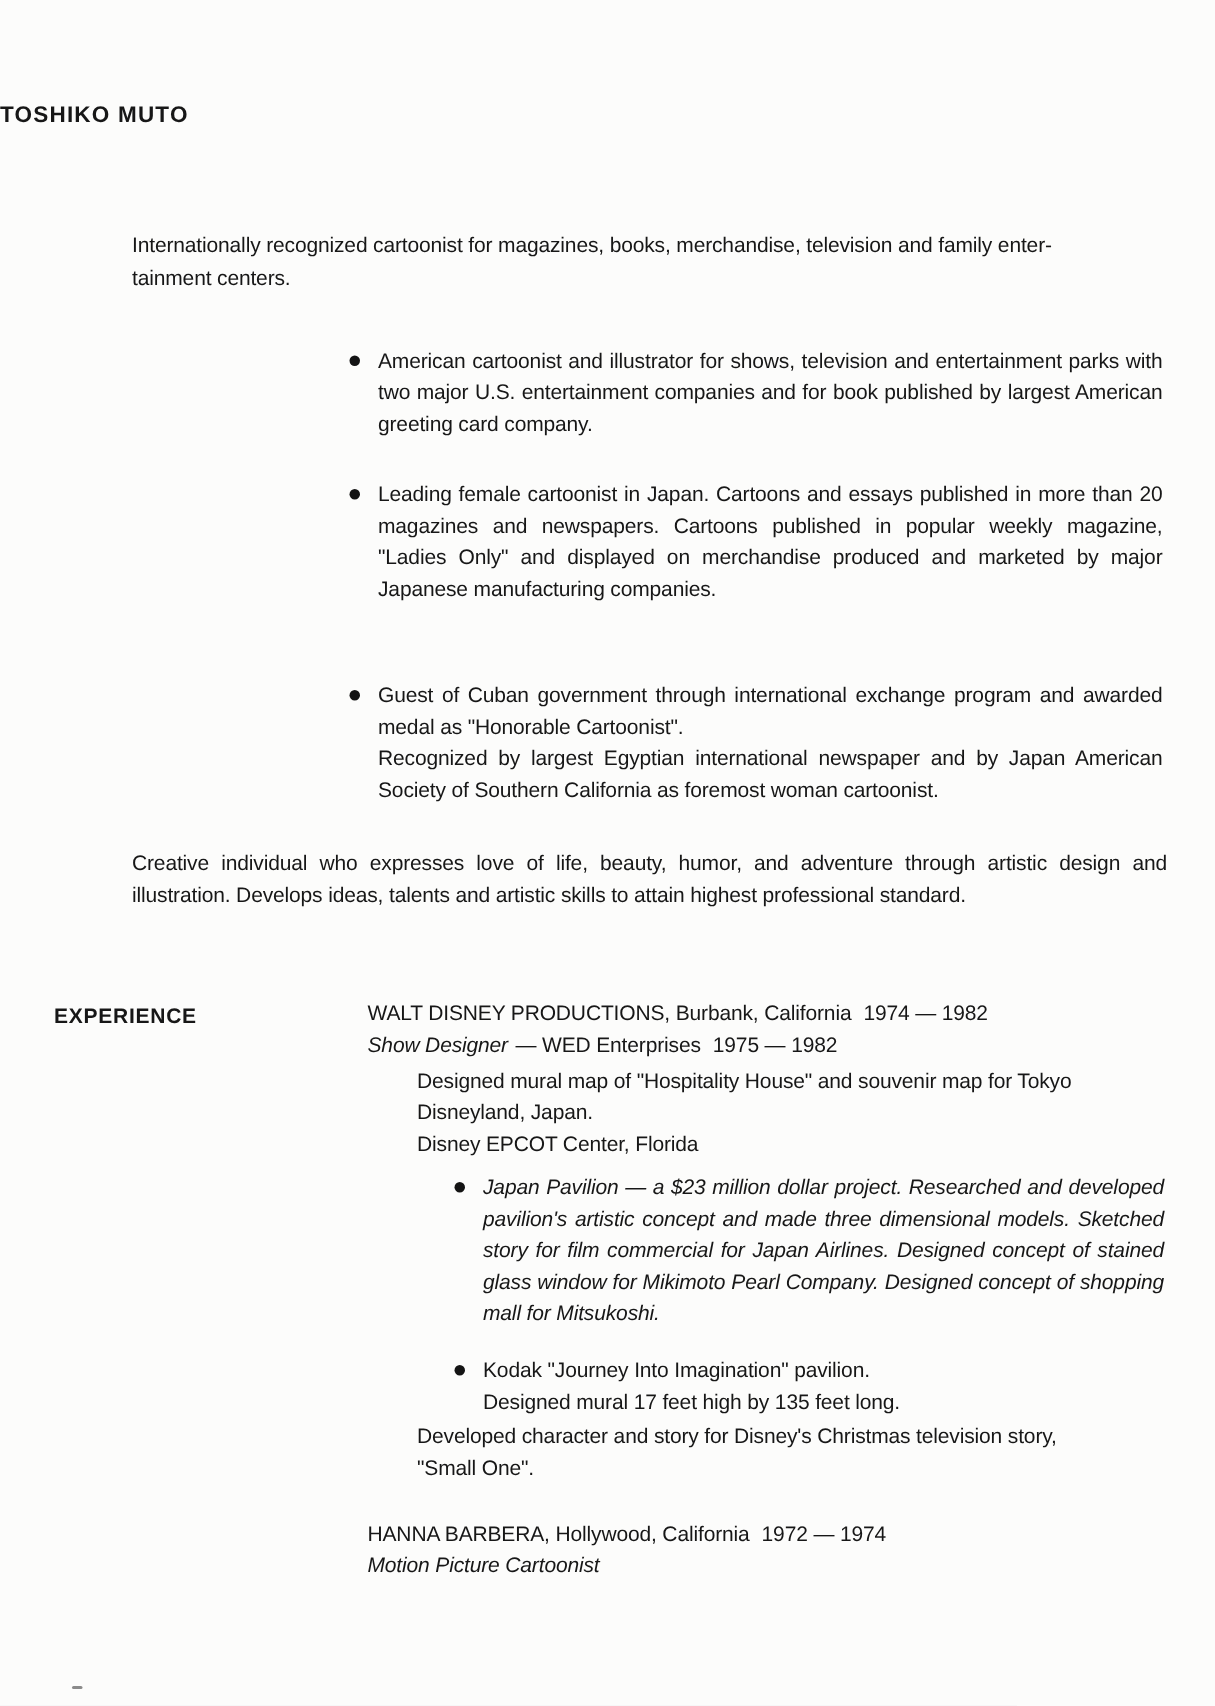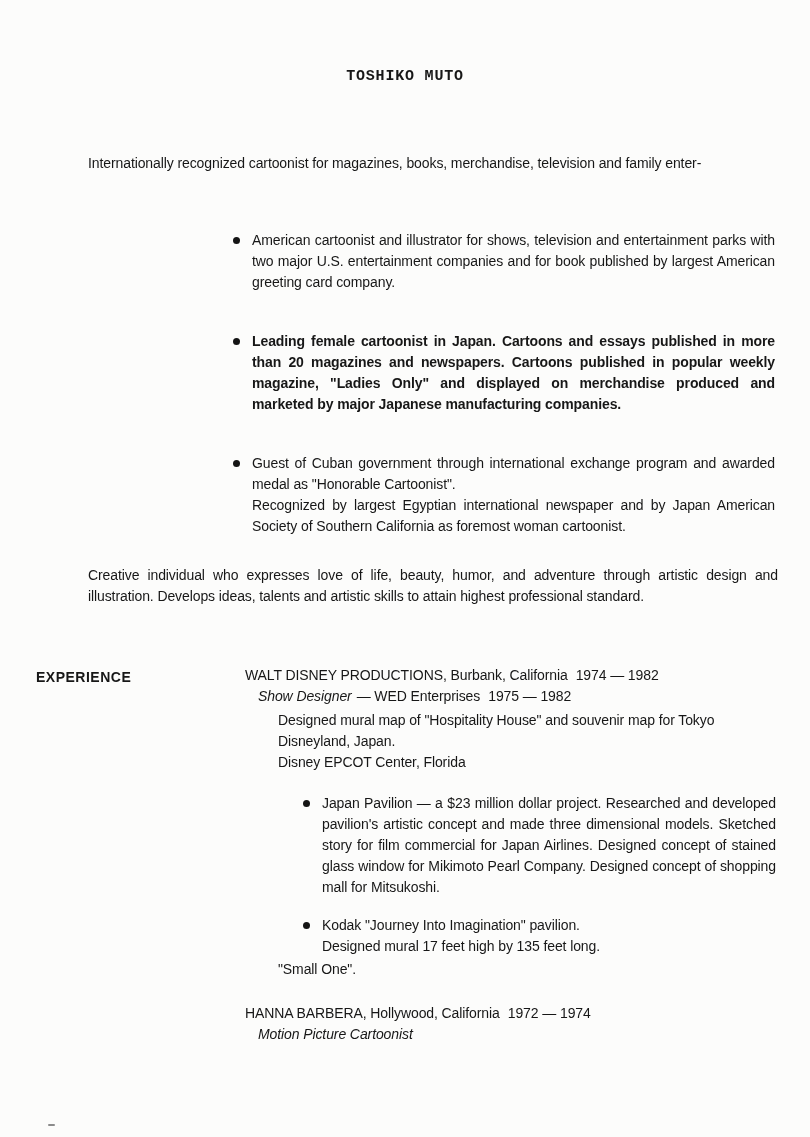--- a/index.html
+++ b/index.html
@@ -17,44 +17,42 @@
     line-height: 21px;
     letter-spacing: -0.1px;
     overflow: hidden;
   }
 
   .doc-title {
     position: absolute;
     top: 66px;
     left: 0;
     width: 100%;
-    text-align: center;
     font-size: 15px;
     font-weight: 700;
     letter-spacing: 0.8px;
-    font-family: Liberation Mono, monospace;
   }
 
   .intro {
     position: absolute;
     top: 152px;
     left: 88px;
     width: 700px;
     line-height: 22px;
   }
   .nowrap { white-space: nowrap; }
 
   .hl-bullet {
     position: absolute;
     left: 233px;
     width: 542px;
     display: flex;
   }
   .hl-1 { top: 230px; }
-  .hl-2 { top: 331px; font-weight: bold; }
+  .hl-2 { top: 319px; }
   .hl-3 { top: 453px; }
 
   .dot {
     position: relative;
     flex: 0 0 19px;
   }
   .dot::before {
     content: "";
     position: absolute;
     left: 0;
@@ -92,36 +90,36 @@
     left: 245px;
     width: 531px;
   }
 
   .row {
     display: flex;
     justify-content: flex-start;
     align-items: baseline;
   }
   .dates { white-space: nowrap; padding-left: 8px; }
-  .role { font-style: italic; margin-left: 13px; }
+  .role { font-style: italic; }
   .org { font-style: normal; margin-left: 5px; }
 
   .details {
     margin-left: 33px;
     margin-top: 3px;
     width: 494px;
   }
 
   .ibullet {
     display: flex;
     margin-left: 58px;
     width: 473px;
   }
   .ibullet .itext { width: 454px; }
-  .ib-japan { margin-top: 20px; }
+  .ib-japan { margin-top: 8px; font-style: italic; }
   .ib-kodak { margin-top: 17px; }
 
   .story-row { margin-top: 22px; }
   .story-details { margin-top: 2px; }
   .hanna-row { margin-top: 23px; }
 
   .speck {
     position: absolute;
     left: 48px;
     top: 1124px;
@@ -133,20 +131,21 @@
 </style>
 </head>
 <body>
 
 <div class="page">
 
   <div class="doc-title">TOSHIKO MUTO</div>
 
   <div class="intro">
     <div class="nowrap">Internationally recognized cartoonist for magazines, books, merchandise, television and family enter-</div>
+    <div class="nowrap">tainment centers.</div>
   </div>
 
   <div class="hl-bullet hl-1">
     <span class="dot"></span>
     <div class="hl-text just">American cartoonist and illustrator for shows, television and entertainment parks with two major U.S. entertainment companies and for book published by largest American greeting card company.</div>
   </div>
 
   <div class="hl-bullet hl-2">
     <span class="dot"></span>
     <div class="hl-text just">Leading female cartoonist in Japan. Cartoons and essays published in more than 20 magazines and newspapers. Cartoons published in popular weekly magazine, "Ladies Only" and displayed on merchandise produced and marketed by major Japanese manufacturing companies.</div>
@@ -190,20 +189,21 @@
     <div class="ibullet ib-kodak">
       <span class="dot"></span>
       <div class="itext">
         <div class="nowrap">Kodak "Journey Into Imagination" pavilion.</div>
         <div class="nowrap">Designed mural 17 feet high by 135 feet long.</div>
       </div>
     </div>
 
 
     <div class="details story-details">
+      <div class="nowrap">Developed character and story for Disney's Christmas television story,</div>
       <div class="nowrap">"Small One".</div>
     </div>
 
     <div class="row hanna-row">
       <span>HANNA BARBERA, Hollywood, California</span>
       <span class="dates">1972 — 1974</span>
     </div>
 
     <div>
       <span class="role">Motion Picture Cartoonist</span>

